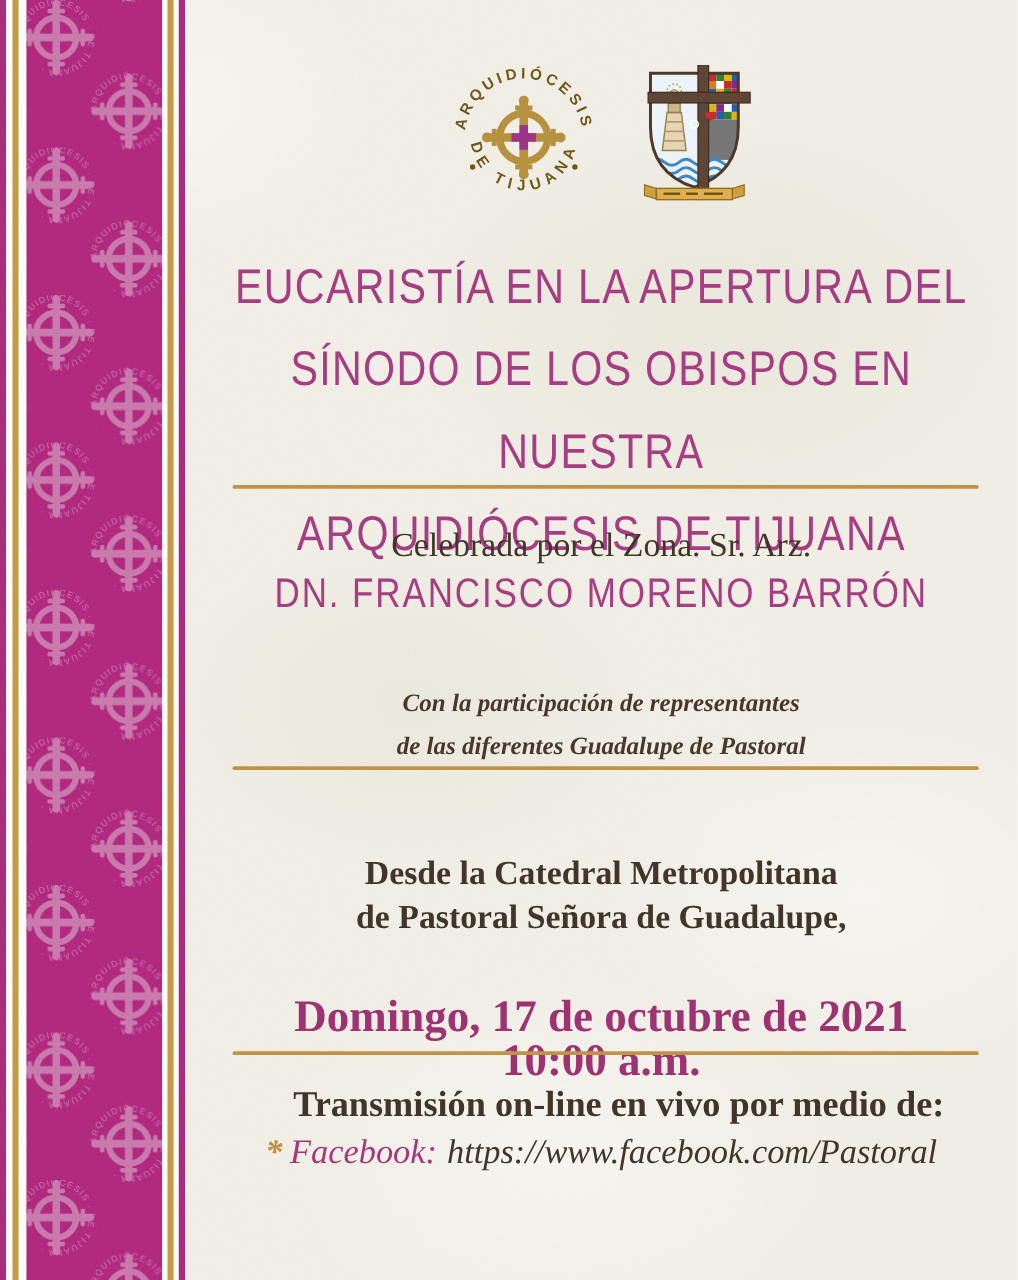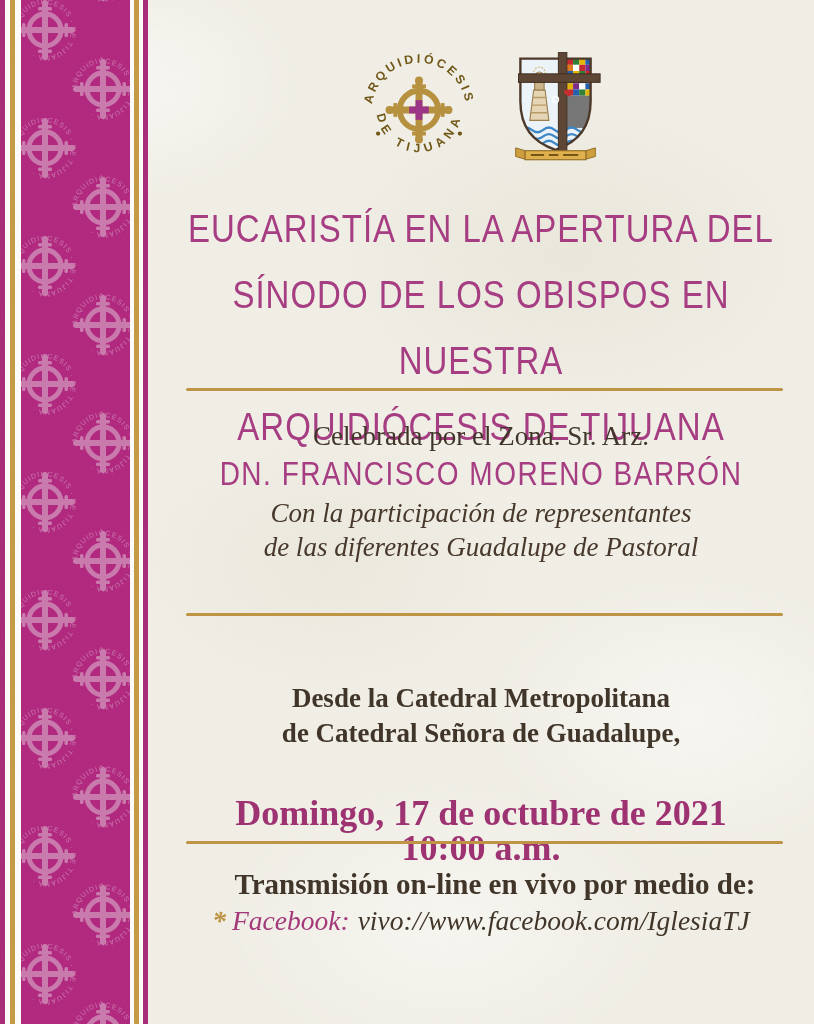--- a/index.html
+++ b/index.html
@@ -26,21 +26,21 @@
   .logos{top:46px;display:flex;justify-content:center;align-items:flex-start;gap:30px;}
   .title{top:196px;color:#a63a81;font-family:"Liberation Sans",sans-serif;
          font-size:33px;letter-spacing:1px;line-height:56px;font-weight:400;
          transform:scaleY(1.18);transform-origin:50% 0;}
   .divider{position:absolute;left:186px;width:597px;height:3px;background:#bf9342;border-radius:2px;}
   .d1{top:388px;} .d2{top:613px;} .d3{top:841px;}
   .intro{top:421px;font-size:27px;color:#3e3226;}
   .cname{top:456px;color:#a63a81;font-family:"Liberation Sans",sans-serif;
          font-size:28px;letter-spacing:1.5px;font-weight:400;
          transform:scaleY(1.18);transform-origin:50% 0;}
-  .participation{top:496px;font-size:27px;font-style:italic;color:#453528;line-height:34px;}
+  .participation{top:546px;font-size:20px;font-style:italic;color:#453528;line-height:34px;font-weight:bold;}
   .venue{top:644px;font-size:27px;font-weight:bold;color:#3e3226;line-height:35px;margin-top:37px;}
   .schedule{top:796px;font-size:36px;font-weight:bold;color:#9d2f70;line-height:35px;}
   .tx-heading{top:868px;font-size:29px;font-weight:bold;color:#3e3226;padding-left:14px;}
   .tx-line{font-size:27.5px;font-style:italic;color:#3e3226;}
   .tx-fb{top:905px;} .tx-radio{top:939px;}
   .ast{color:#bd9240;font-weight:bold;margin-right:6px;}
   .mag-label{color:#a33579;margin-right:8px;}
 </style>
 </head>
 <body>
@@ -194,33 +194,33 @@
 
   <div class="content-block participation">
     <div>Con la participación de representantes</div>
     <div>de las diferentes Guadalupe de Pastoral</div>
   </div>
 
   <div class="divider d2"></div>
 
   <div class="content-block venue">
     <div>Desde la Catedral Metropolitana</div>
-    <div>de Catedral Señora de Guadalupe,</div>
+    <div>de Pastoral Señora de Guadalupe,</div>
   </div>
 
   <div class="content-block schedule">
     <div>Domingo, 17 de octubre de 2021</div>
     <div>10:00 a.m.</div>
   </div>
 
   <div class="divider d3"></div>
 
   <div class="content-block tx-heading">Transmisión on-line en vivo por medio de:</div>
   <div class="content-block tx-line tx-fb">
-    <span class="ast">*</span><span class="mag-label">Facebook:</span><span>vivo://www.facebook.com/IglesiaTJ</span>
+    <span class="ast">*</span><span class="mag-label">Facebook:</span><span>https://www.facebook.com/Pastoral</span>
   </div>
 
   <svg class="grain" width="814" height="1024">
     <filter id="paperNoise">
       <feTurbulence type="fractalNoise" baseFrequency="0.8" numOctaves="2"></feTurbulence>
       <feColorMatrix type="saturate" values="0"></feColorMatrix>
     </filter>
     <rect width="814" height="1024" filter="url(#paperNoise)"></rect>
   </svg>
 

